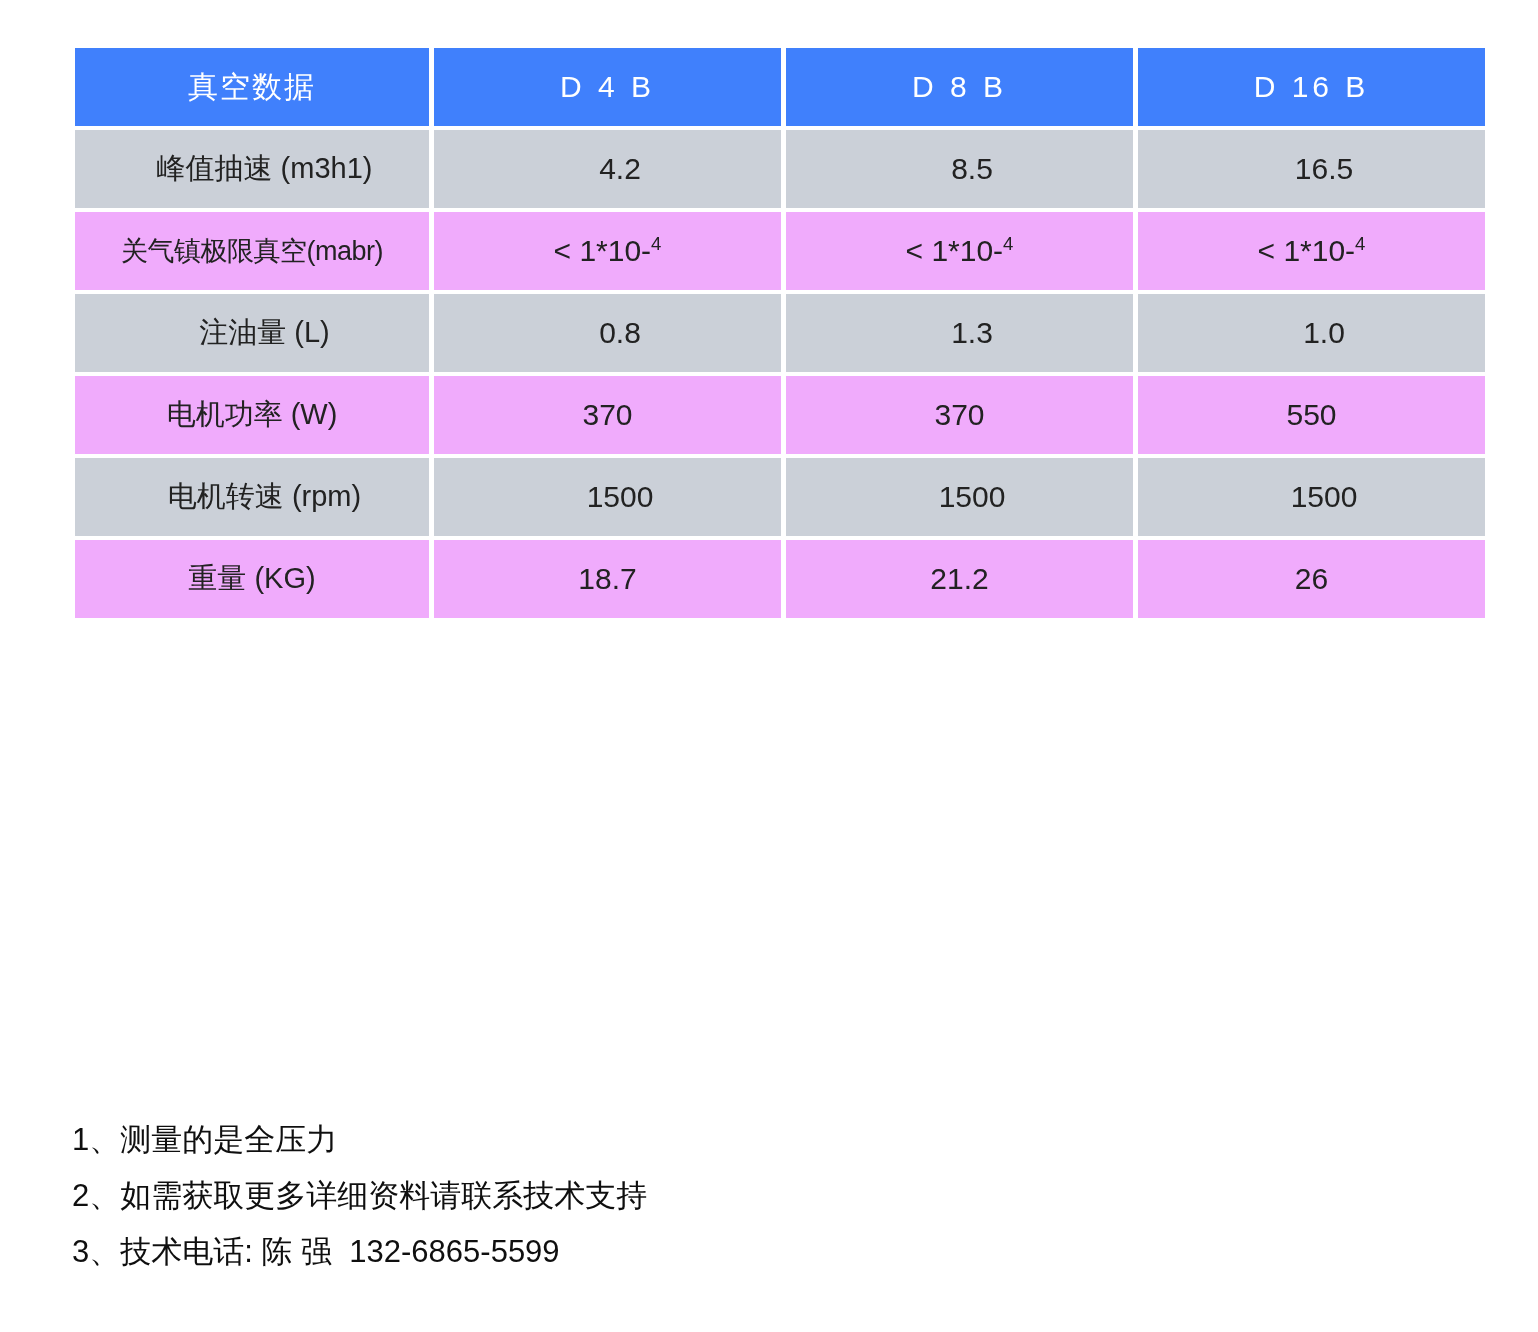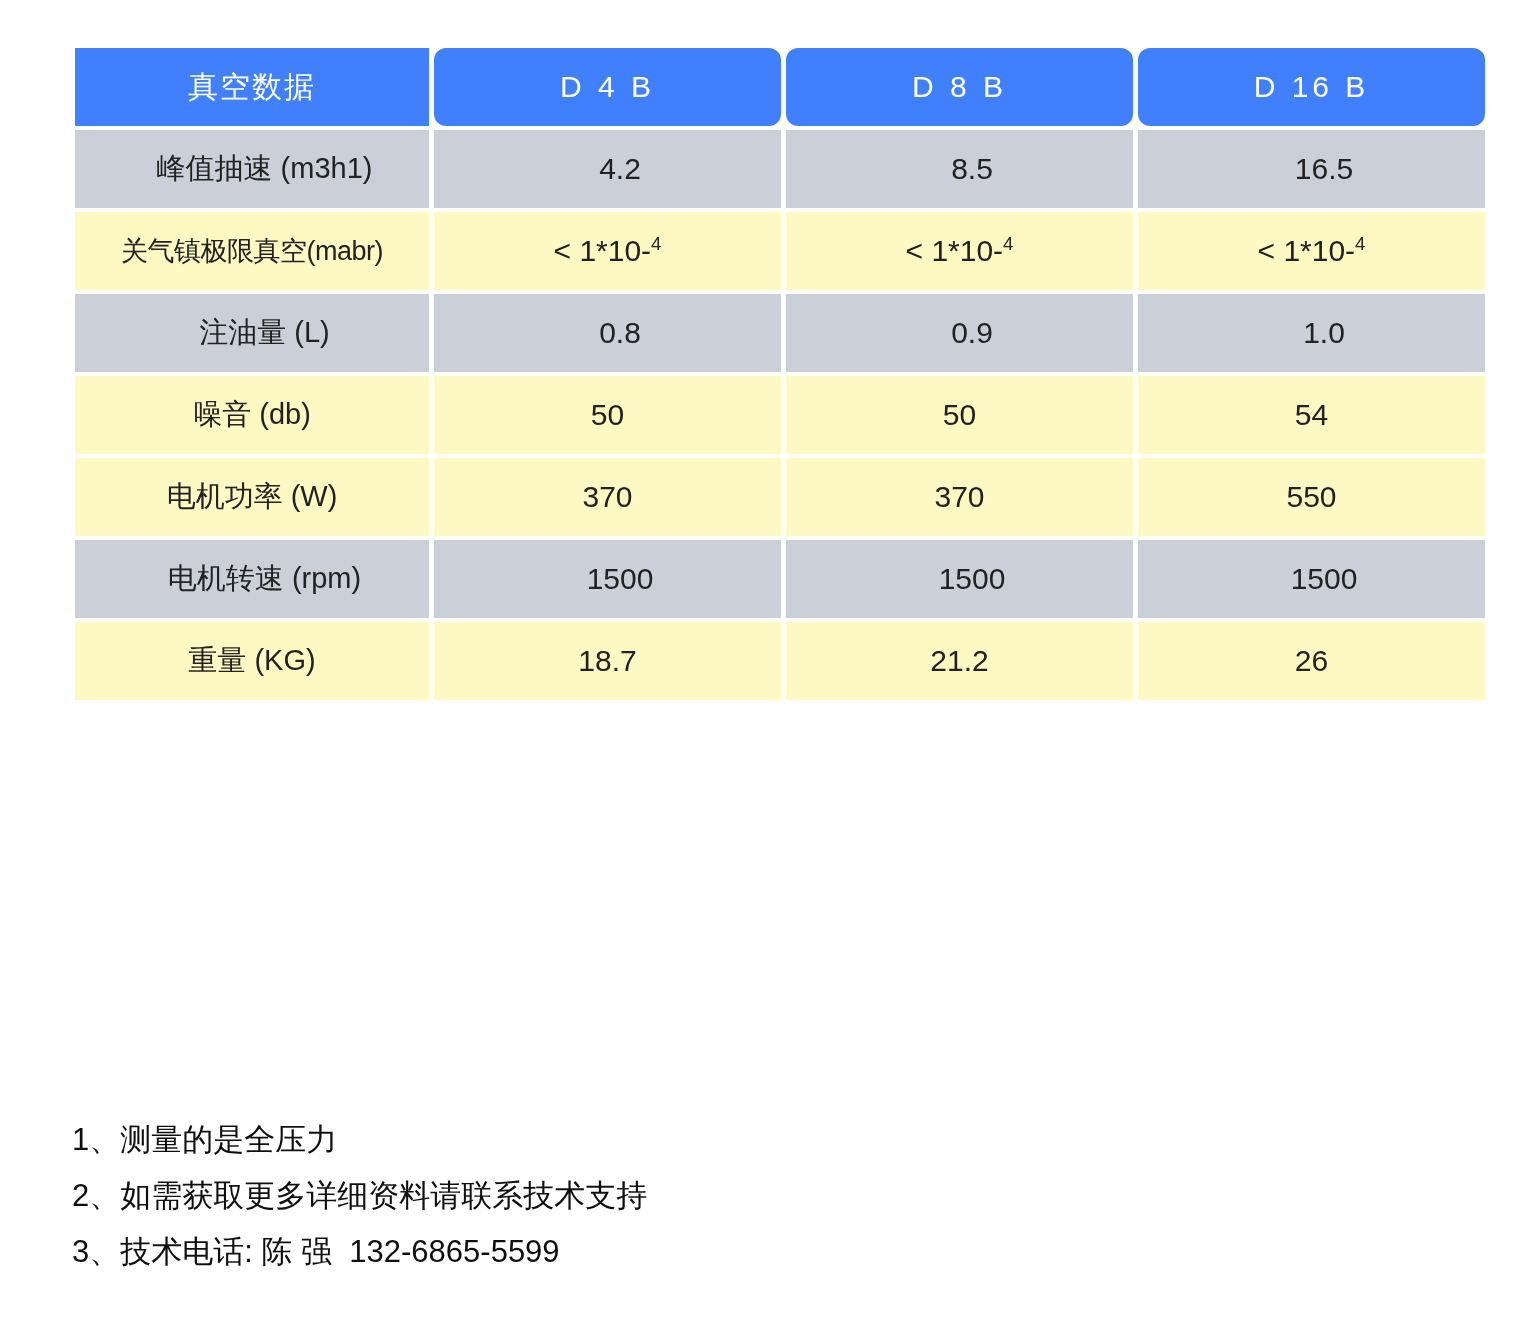--- a/index.html
+++ b/index.html
@@ -53,30 +53,29 @@
     font-size: 30px;
     letter-spacing: 1px;
     font-weight: 500;
   }
   thead th.head-label {
     font-size: 30px;
     letter-spacing: 2px;
   }
   thead th.head-model {
     letter-spacing: 4px;
-    border-radius: 12px;
   }
 
   tbody tr td {
     height: 78px;
     font-size: 30px;
     color: #222222;
   }
   tbody tr.row-dark td  { background: #cbd0d8; padding-left: 25px; }
-  tbody tr.row-light td { background: #fef9c3; }
+  tbody tr.row-light td { background: #f0abfc; }
 
   td.label-cell { font-size: 29px; }
   td.label-cell.tight { font-size: 27px; letter-spacing: -0.5px; }
 
   .sup {
     font-size: 0.62em;
     vertical-align: super;
     line-height: 0;
   }
 
@@ -128,30 +127,24 @@
         <td><span>&lt; 1*10-</span><span class="sup">4</span></td>
         <td><span>&lt; 1*10-</span><span class="sup">4</span></td>
         <td><span>&lt; 1*10-</span><span class="sup">4</span></td>
       </tr>
 
 
 
       <tr class="row-dark">
         <td class="label-cell">注油量 (L)</td>
         <td><span>0.8</span><span class="sup"></span></td>
-        <td><span>0.9</span><span class="sup"></span></td>
+        <td><span>1.3</span><span class="sup"></span></td>
         <td><span>1.0</span><span class="sup"></span></td>
       </tr>
 
-      <tr class="row-light">
-        <td class="label-cell">噪音 (db)</td>
-        <td><span>50</span><span class="sup"></span></td>
-        <td><span>50</span><span class="sup"></span></td>
-        <td><span>54</span><span class="sup"></span></td>
-      </tr>
 
 
       <tr class="row-light">
         <td class="label-cell">电机功率 (W)</td>
         <td><span>370</span><span class="sup"></span></td>
         <td><span>370</span><span class="sup"></span></td>
         <td><span>550</span><span class="sup"></span></td>
       </tr>
 
       <tr class="row-dark">

